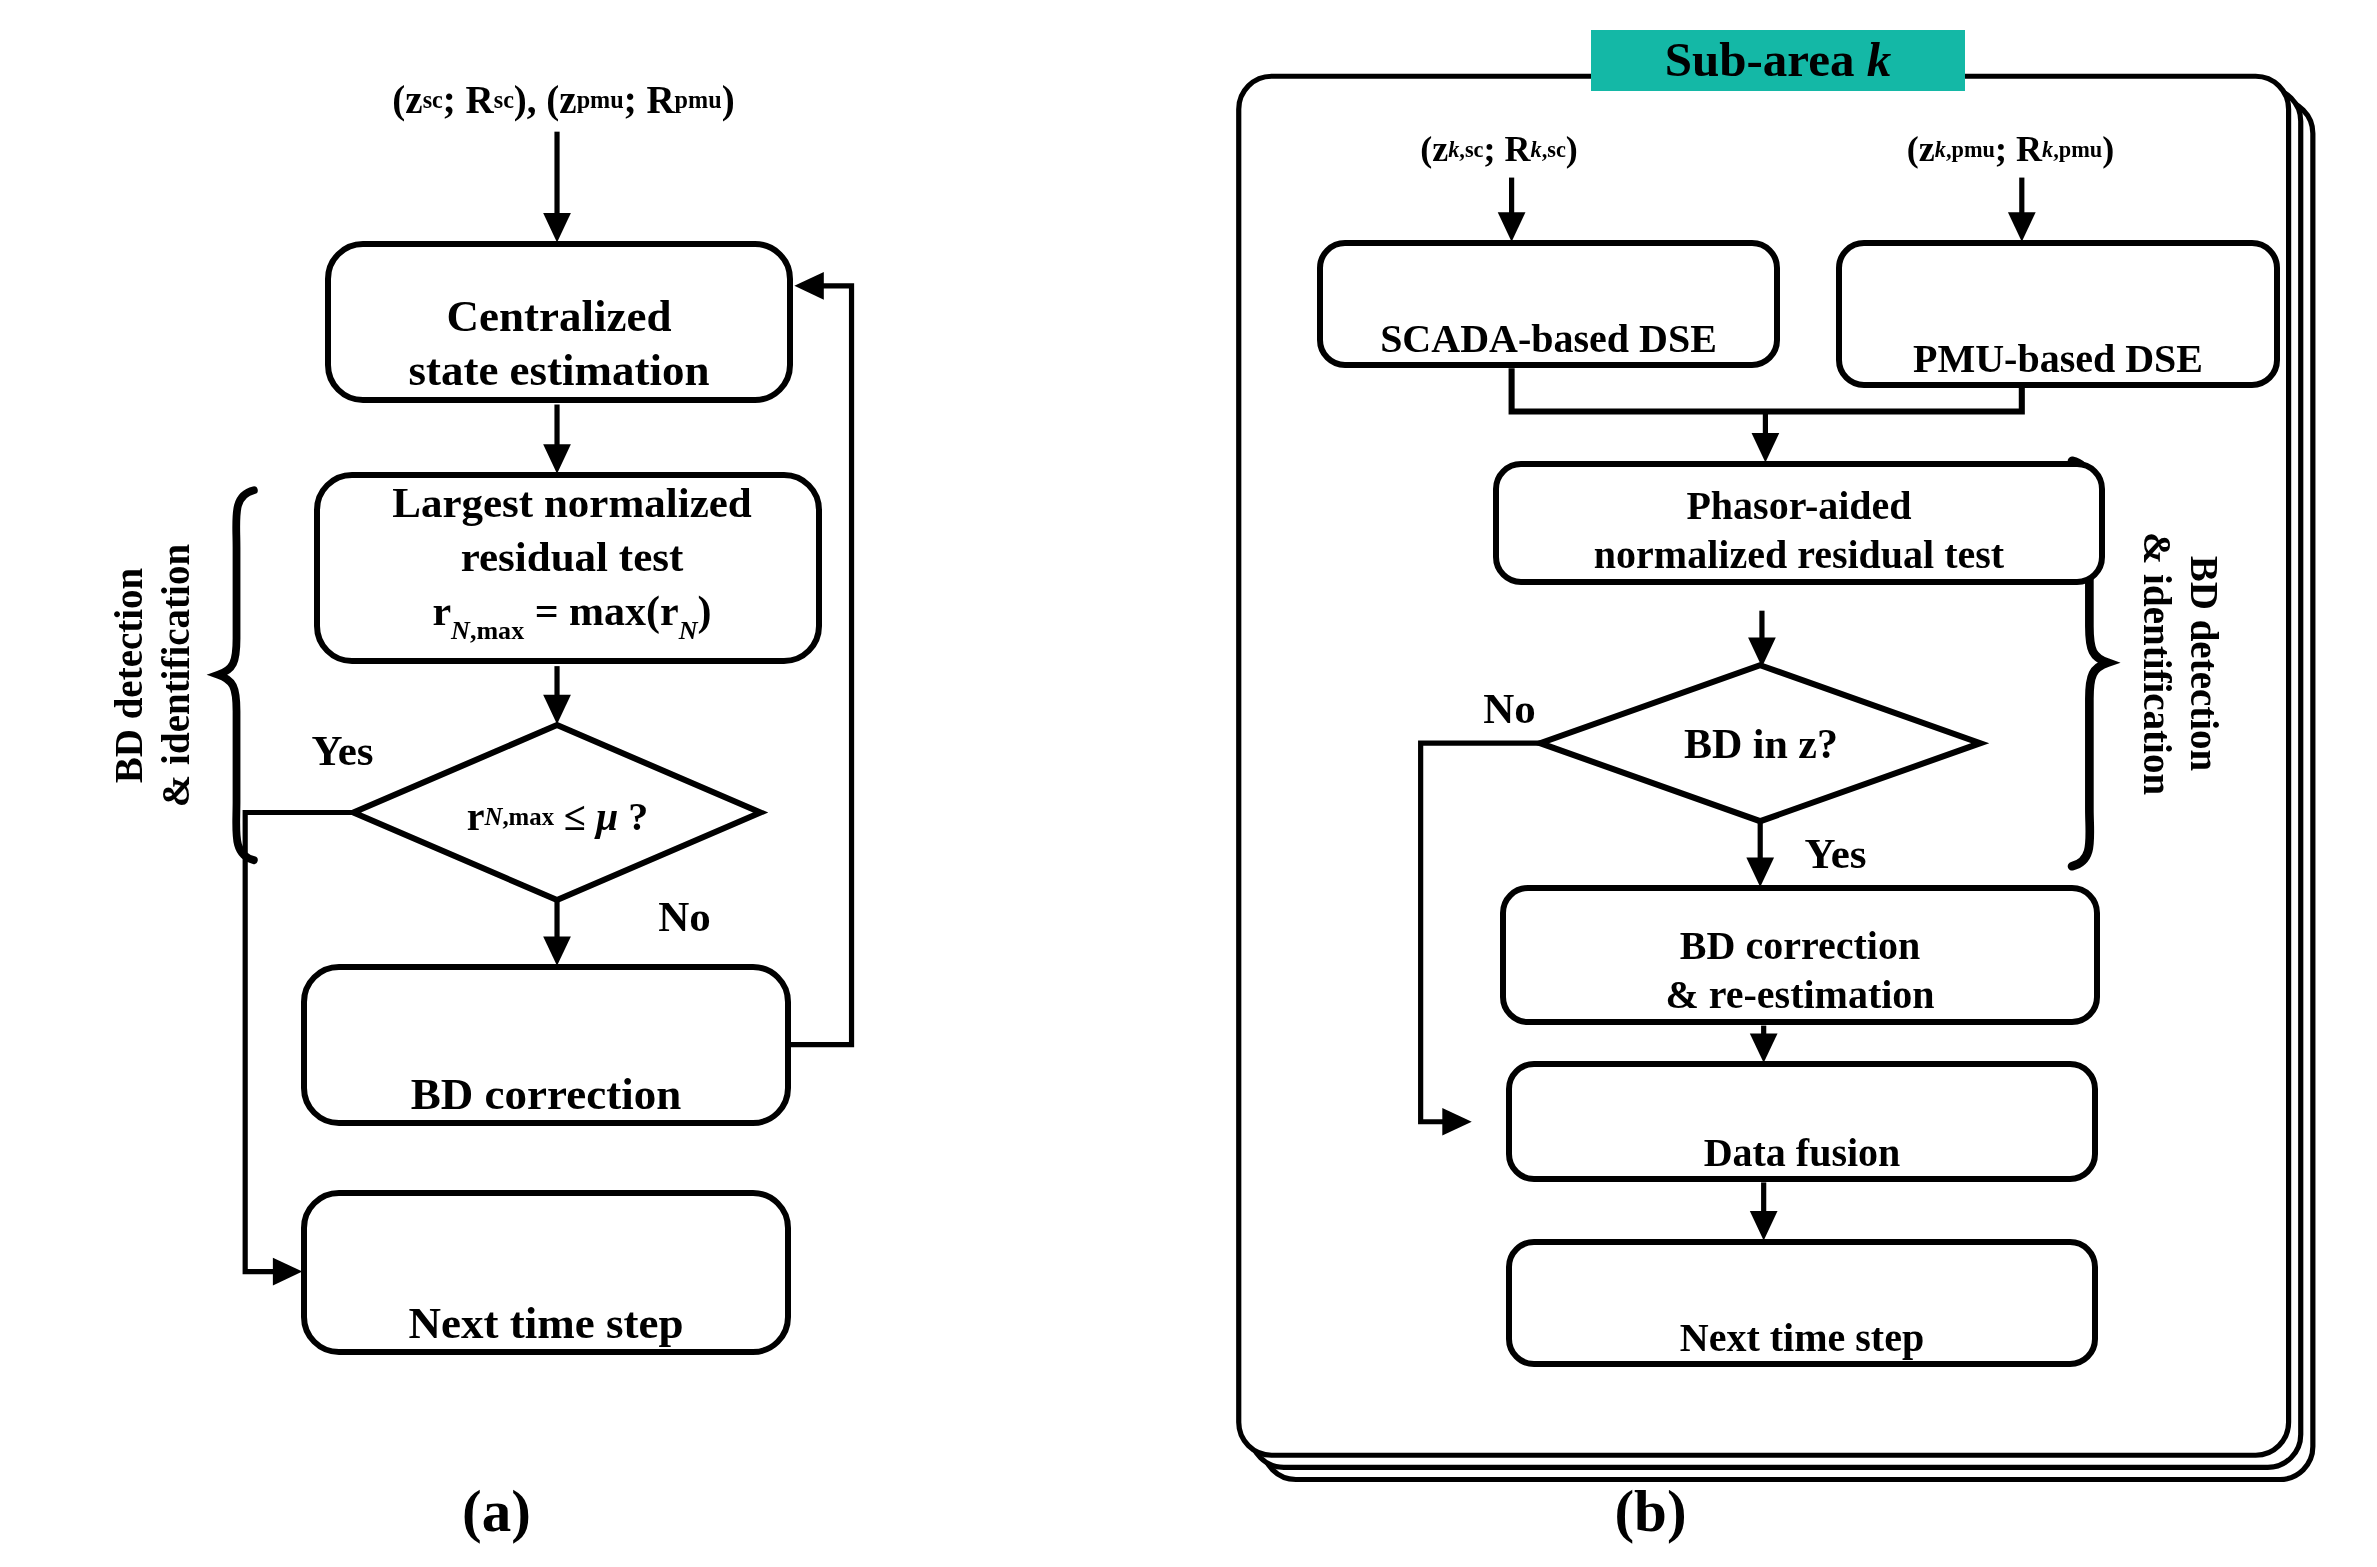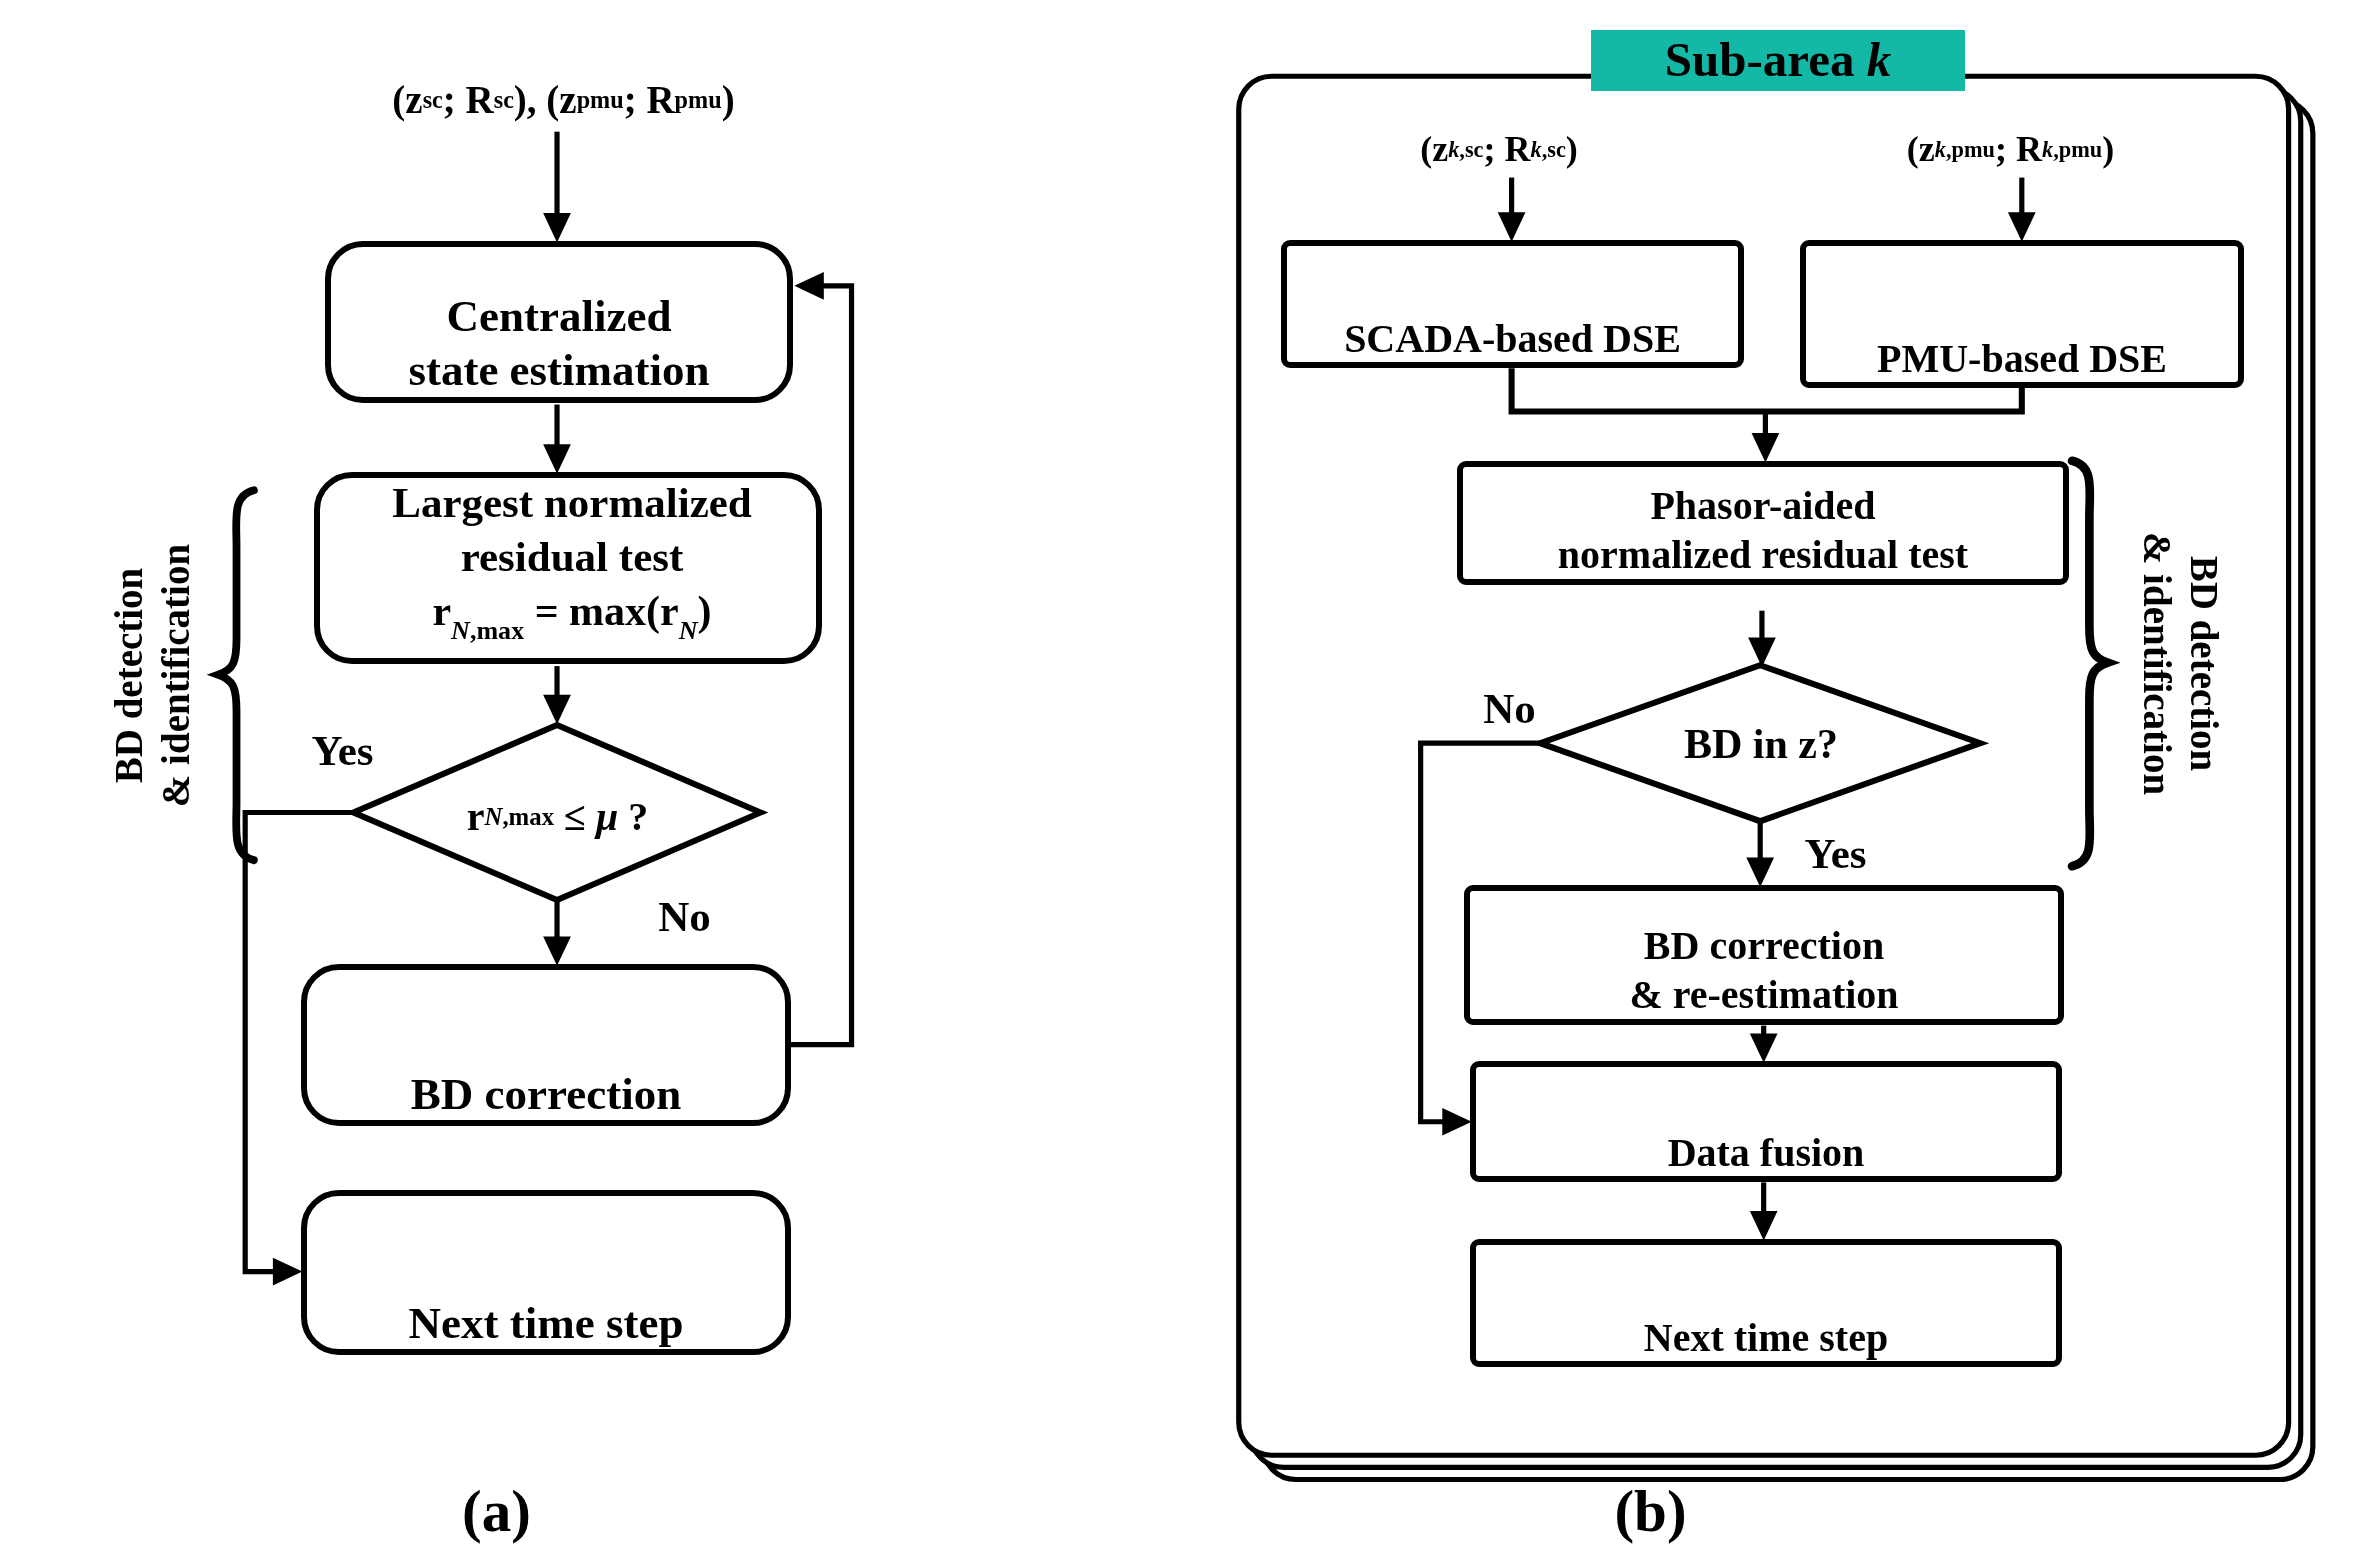--- a/index.html
+++ b/index.html
@@ -17,21 +17,21 @@
     display:flex;align-items:center;justify-content:center;
     text-align:center;font-weight:bold;line-height:1.2;white-space:nowrap;
   }
   .box{
     position:absolute;z-index:2;box-sizing:border-box;
     background:#fff;border:6px solid #000;border-radius:38px;
     display:flex;flex-direction:column;align-items:center;justify-content:flex-end;
     text-align:center;font-weight:bold;
   }
   .box .bline{white-space:nowrap;}
-  .b-radius{border-radius:9px;}
+  .b-radius{border-radius:28px;margin-left:36px;}
   .rot-ccw{transform:rotate(-90deg);}
   .rot-cw{transform:rotate(90deg);}
   .sidelabel{flex-direction:column;line-height:1.18;}
   .run{white-space:pre;}
   .run.sub{font-size:62%;vertical-align:-26%;}
   .run.subi{font-size:62%;vertical-align:-26%;font-style:italic;}
   .run.bi{font-style:italic;}
   #b-title{background:#14b8a6;padding:0 22.5px;text-align:center;}
   .caption{font-size:59px;}
 </style>

